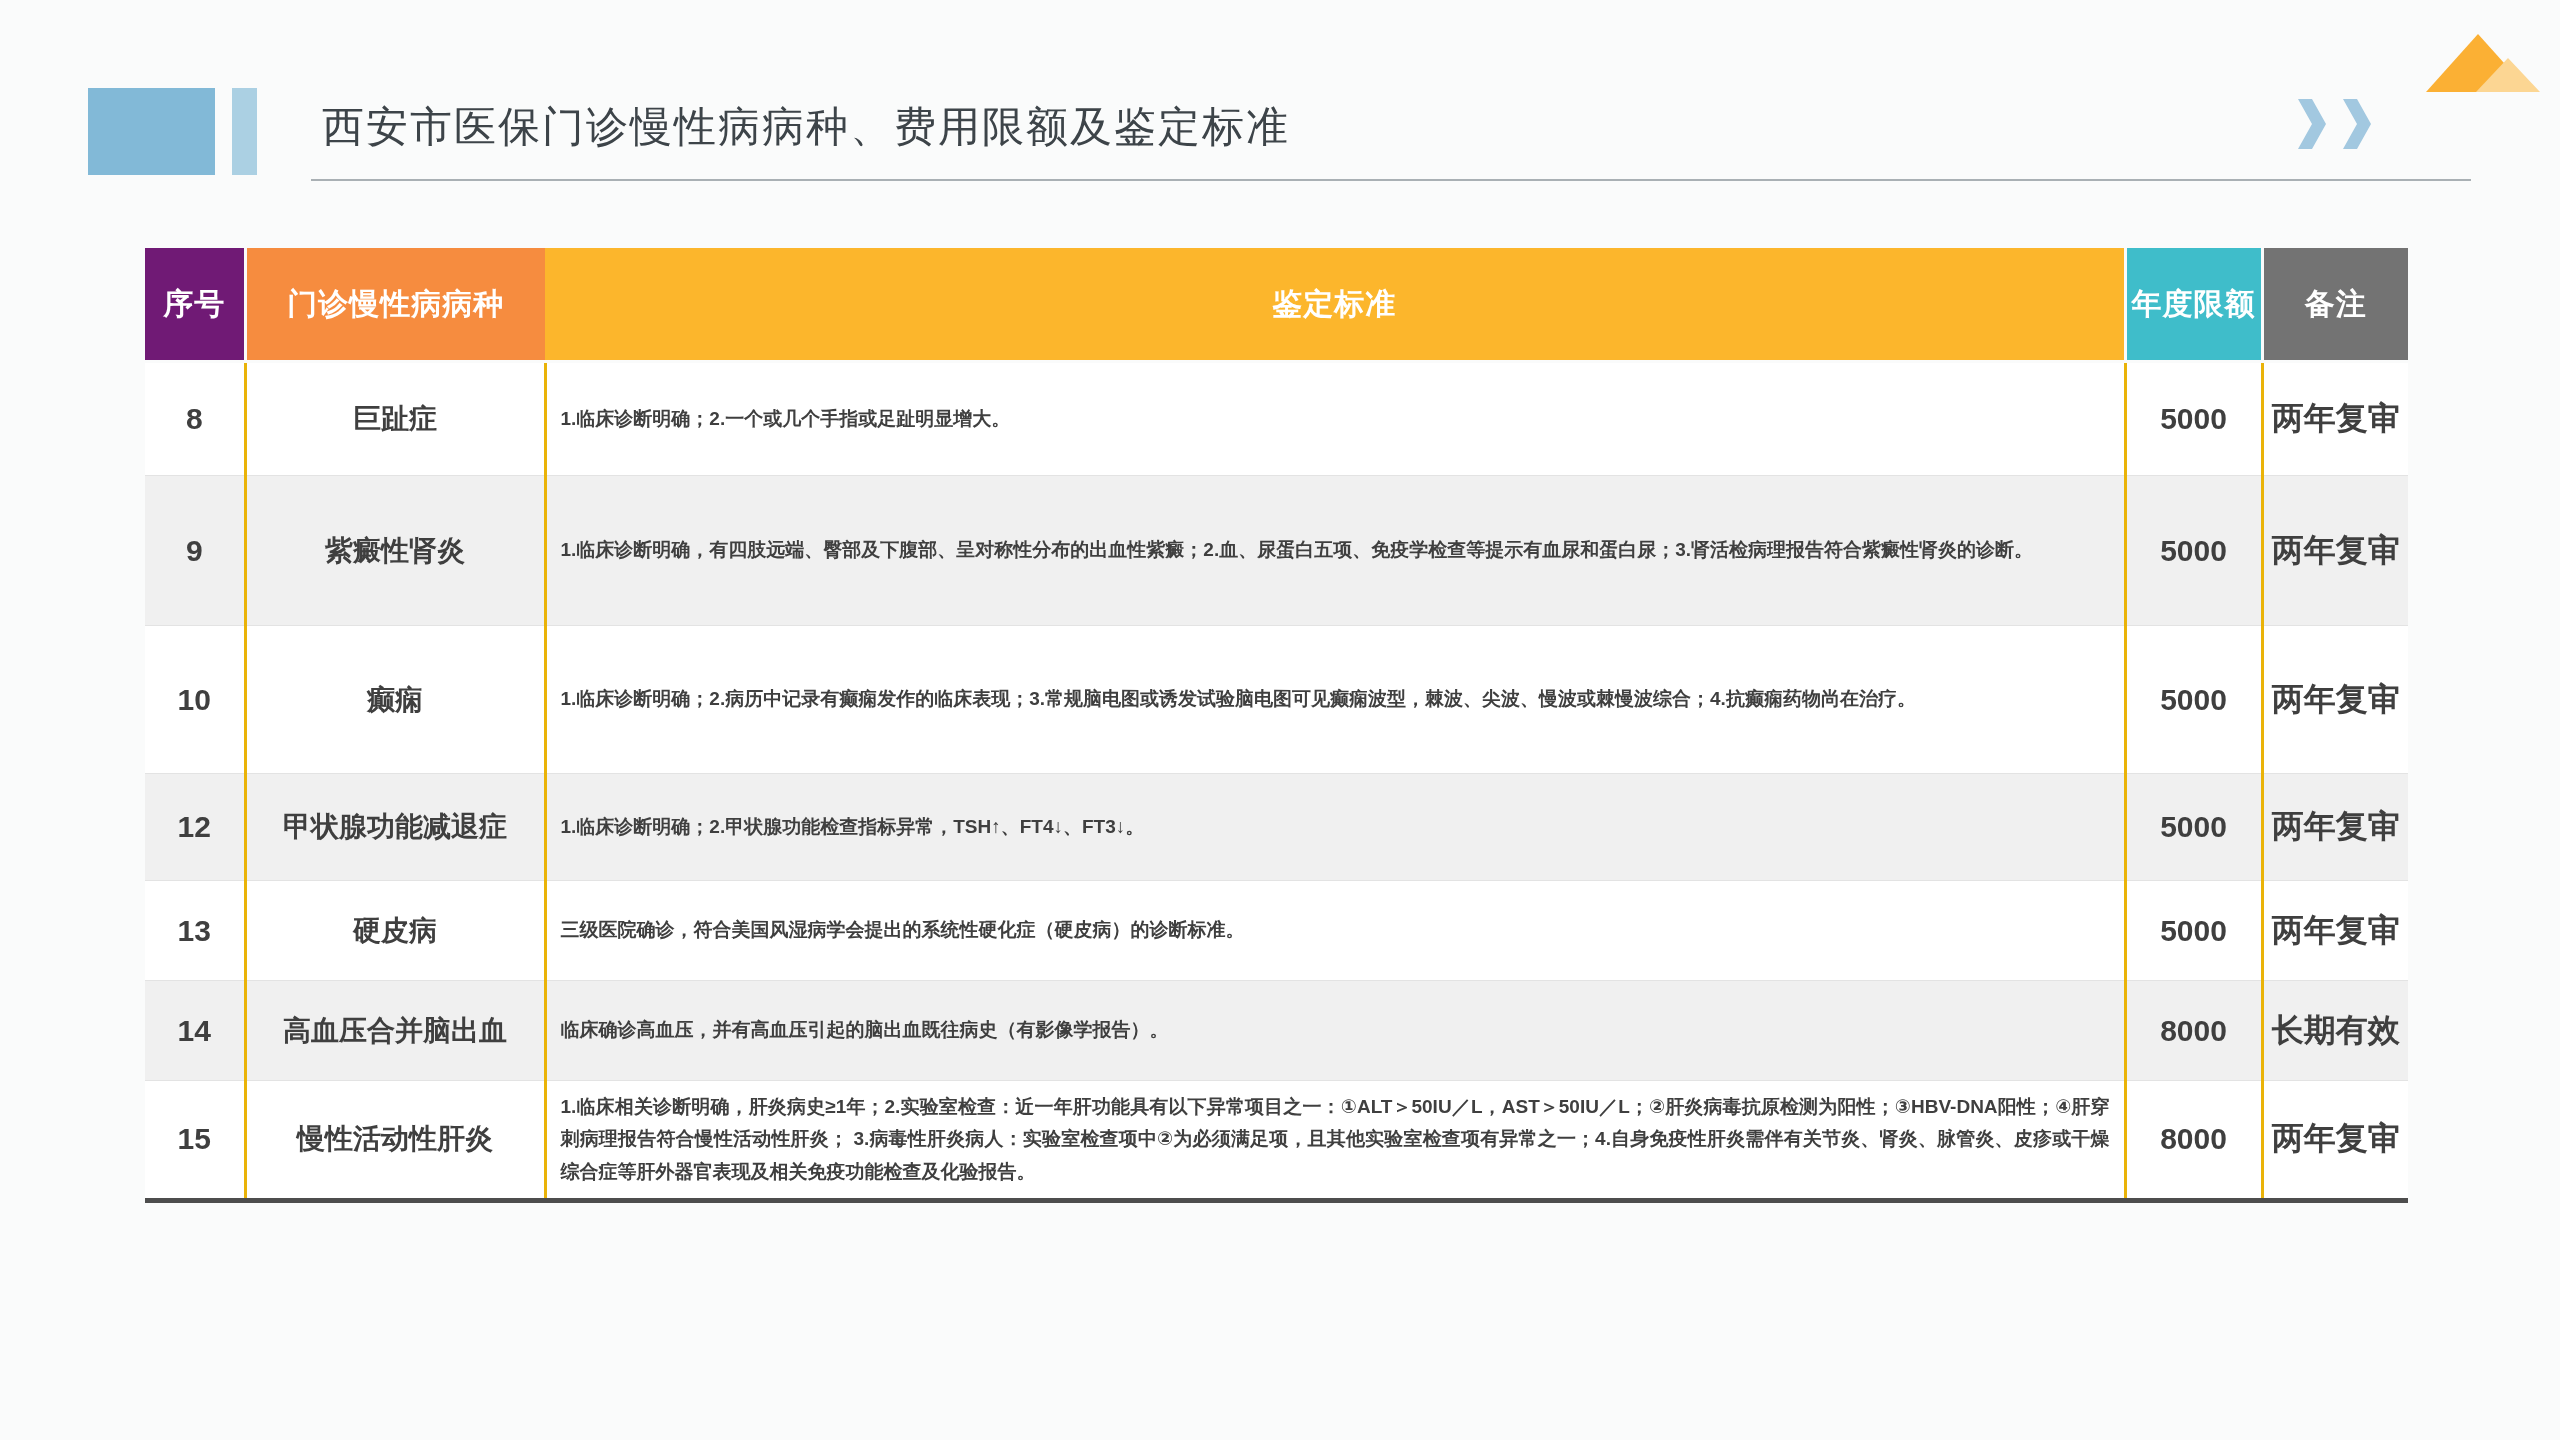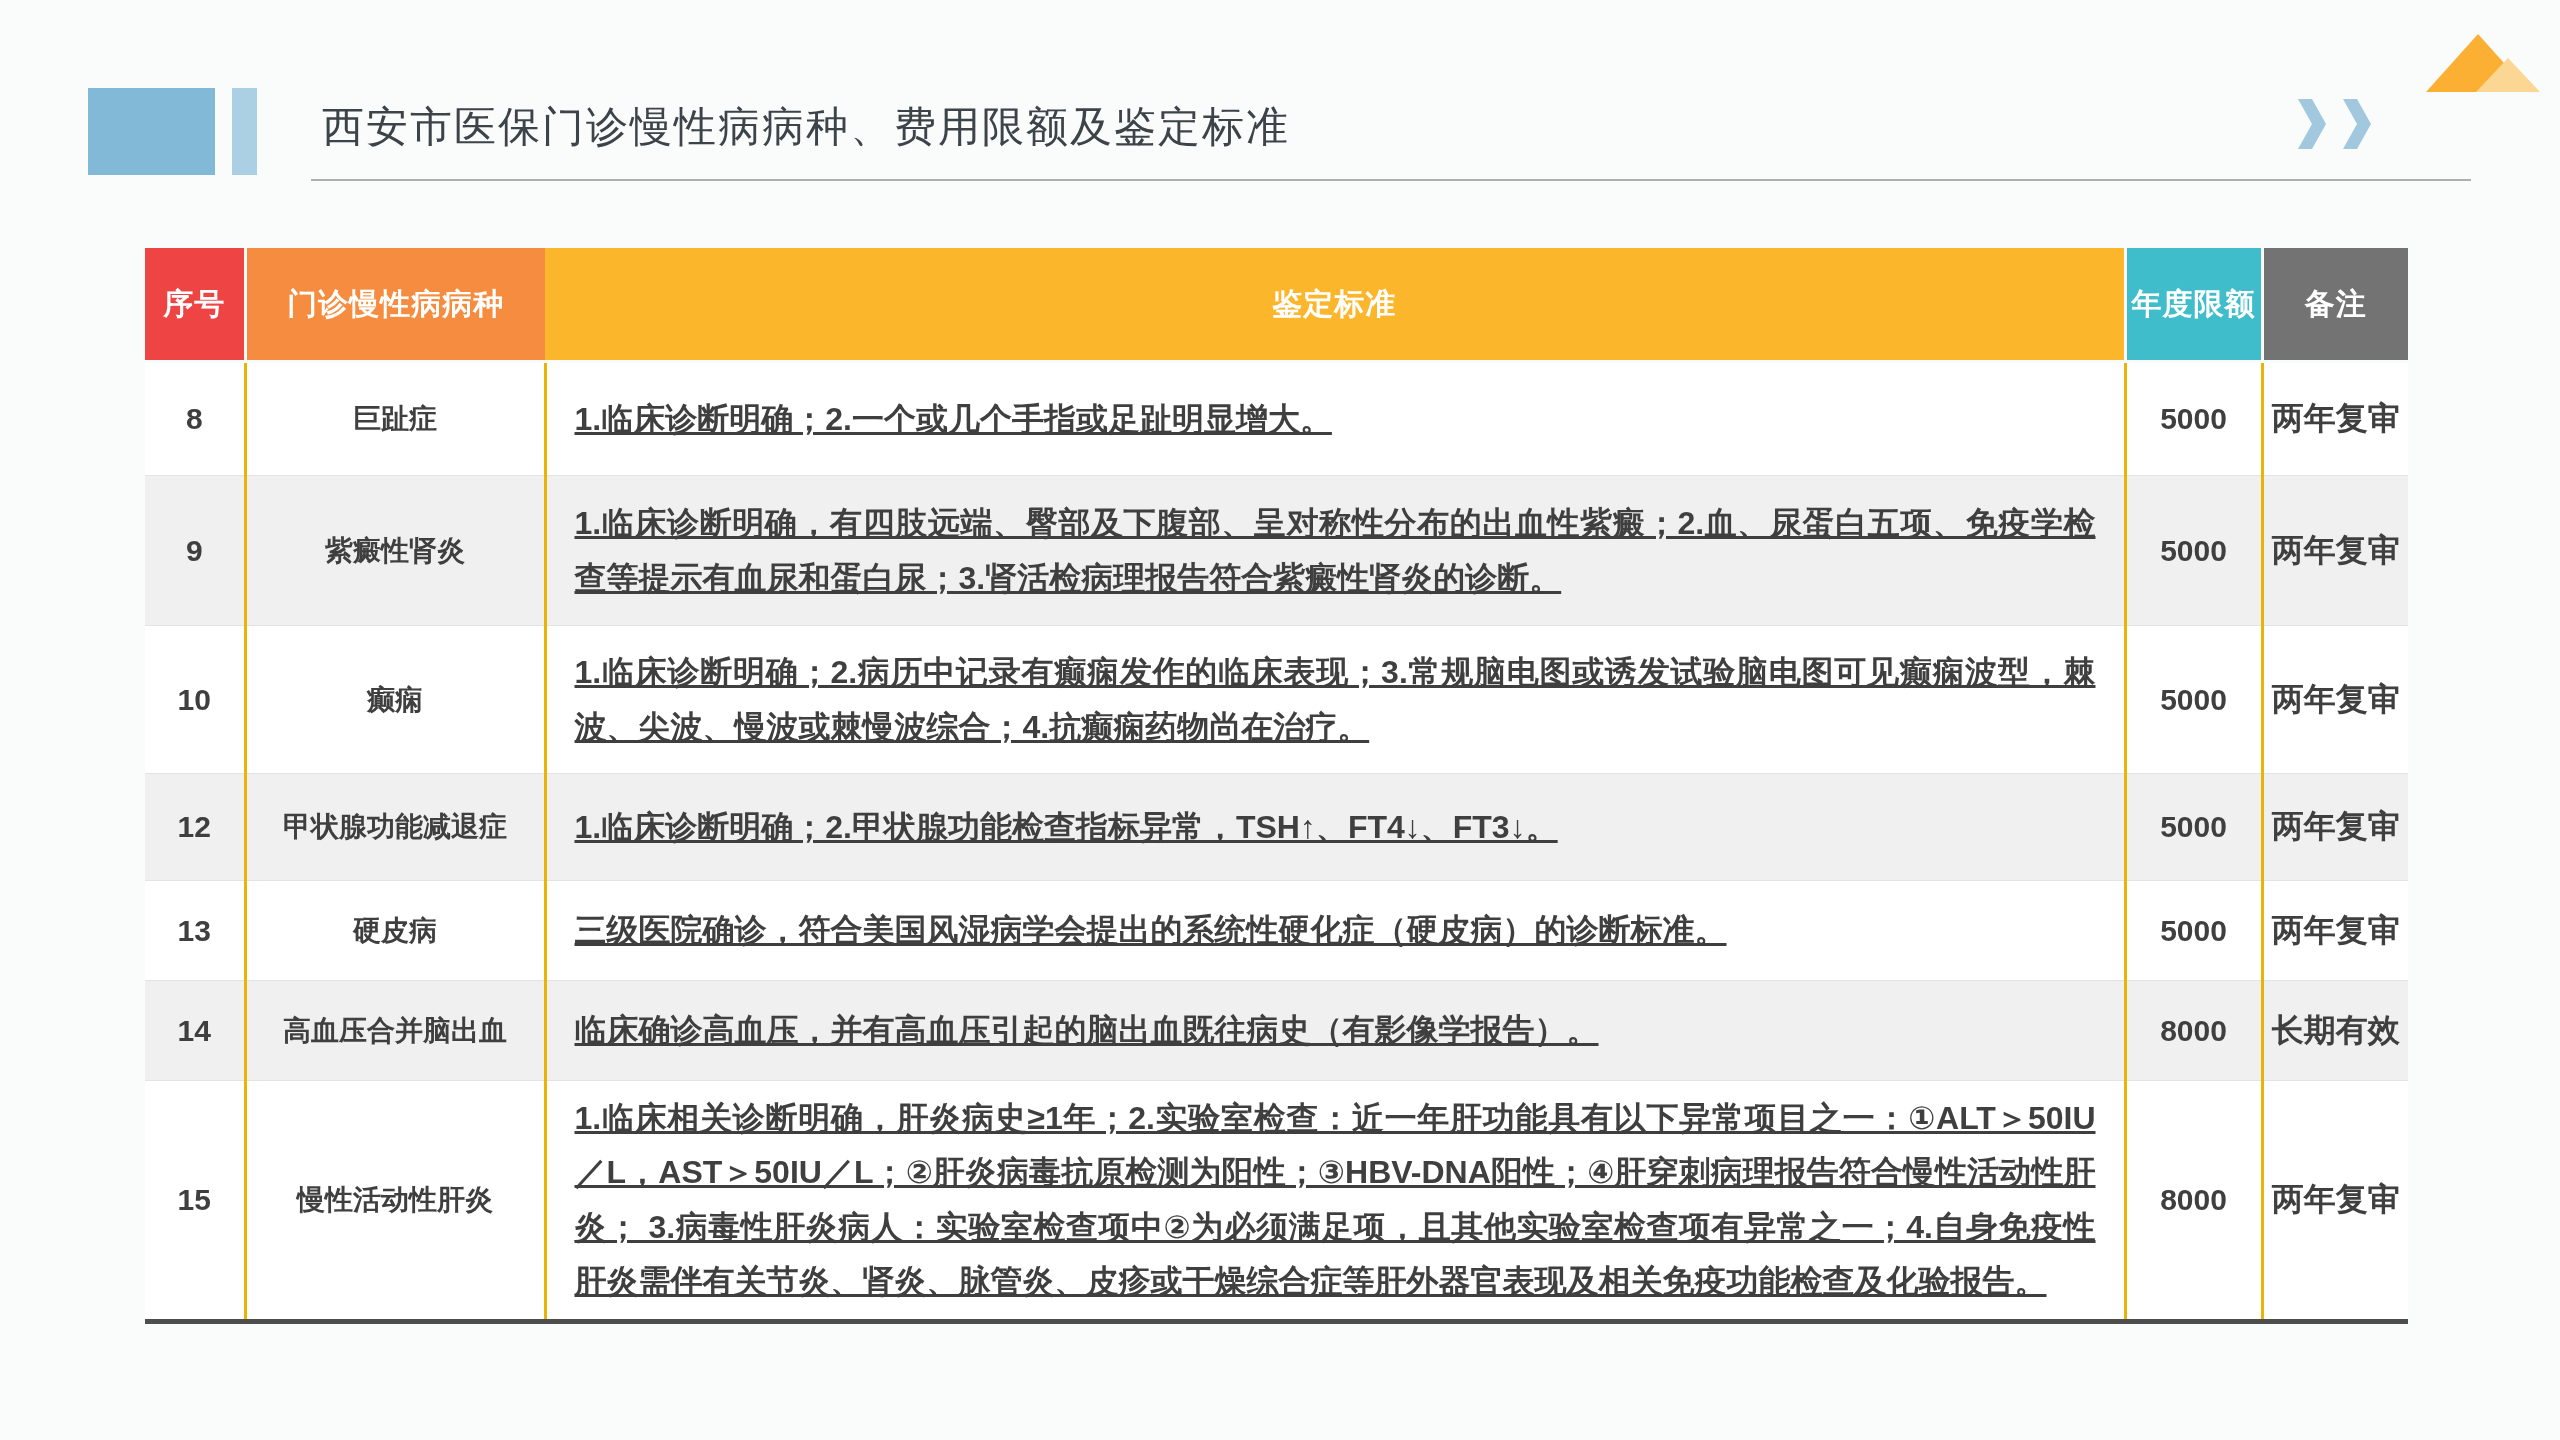--- a/index.html
+++ b/index.html
@@ -41,21 +41,21 @@
   tbody tr:nth-child(1){height:114px;}
   tbody tr:nth-child(2){height:150px;}
   tbody tr:nth-child(3){height:148px;}
   tbody tr:nth-child(4){height:107px;}
   tbody tr:nth-child(5){height:100px;}
   tbody tr:nth-child(6){height:100px;}
   tbody tr:nth-child(7){height:81px;}
   tbody tr:nth-child(8){height:194px;}
   td.no{font-size:30px;text-align:center;}
   td.disease{font-size:28px;text-align:center;padding:0 6px;}
-  td.standard{font-size:32px;text-align:justify;line-height:1.70;padding:10px 28px;text-decoration:underline;}
+  td.standard{font-size:19px;text-align:justify;line-height:1.70;padding:10px 14px;}
   td.limit{font-size:30px;text-align:center;}
   td.note{font-size:32px;text-align:center;}
 </style>
 </head>
 <body>
 
 <div class="accent-bar"></div>
 <div class="accent-bar-thin"></div>
 <div class="page-title">西安市医保门诊慢性病病种、费用限额及鉴定标准</div>
 <div class="title-rule"></div>
@@ -78,21 +78,21 @@
   <table>
     <colgroup>
       <col class="c1">
         <col class="c2">
         <col class="c3">
         <col class="c4">
         <col class="c5">
     </colgroup>
     <thead>
       <tr>
-        <th style="background-color: #ef4444; margin-top: 44px;">序号</th>
+        <th style="background-color: #701a75; margin-top: 44px;">序号</th>
         <th class="sep" style="background-color: rgb(246, 140, 63);">门诊慢性病病种</th>
         <th style="background-color: rgb(252, 182, 44); font-family: Liberation Mono, monospace;">鉴定标准</th>
         <th class="sep" style="background-color: rgb(63, 189, 202);">年度限额</th>
         <th class="sep" style="background-color: #737373;">备注</th>
       </tr>
     </thead>
     <tbody id="tbl-body">
   <tr>
     <td class="no">8</td>
     <td class="disease">巨趾症</td>

